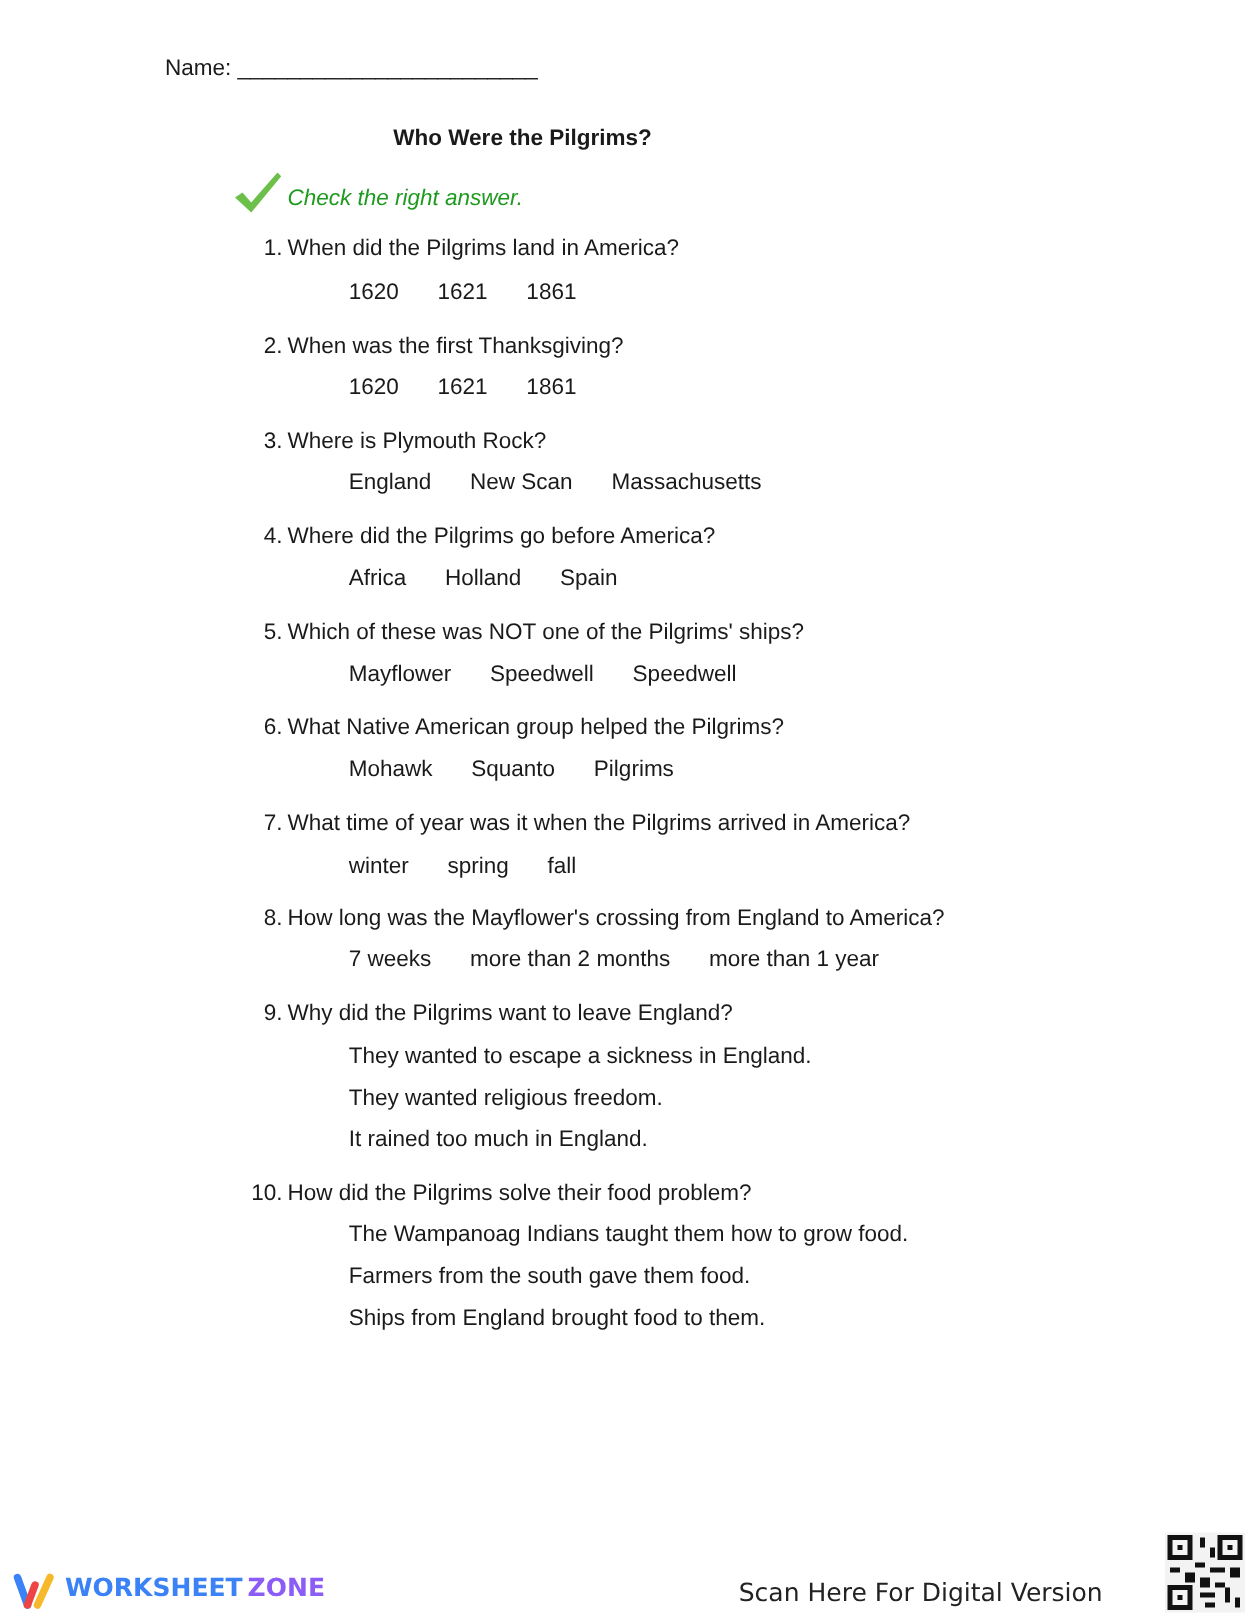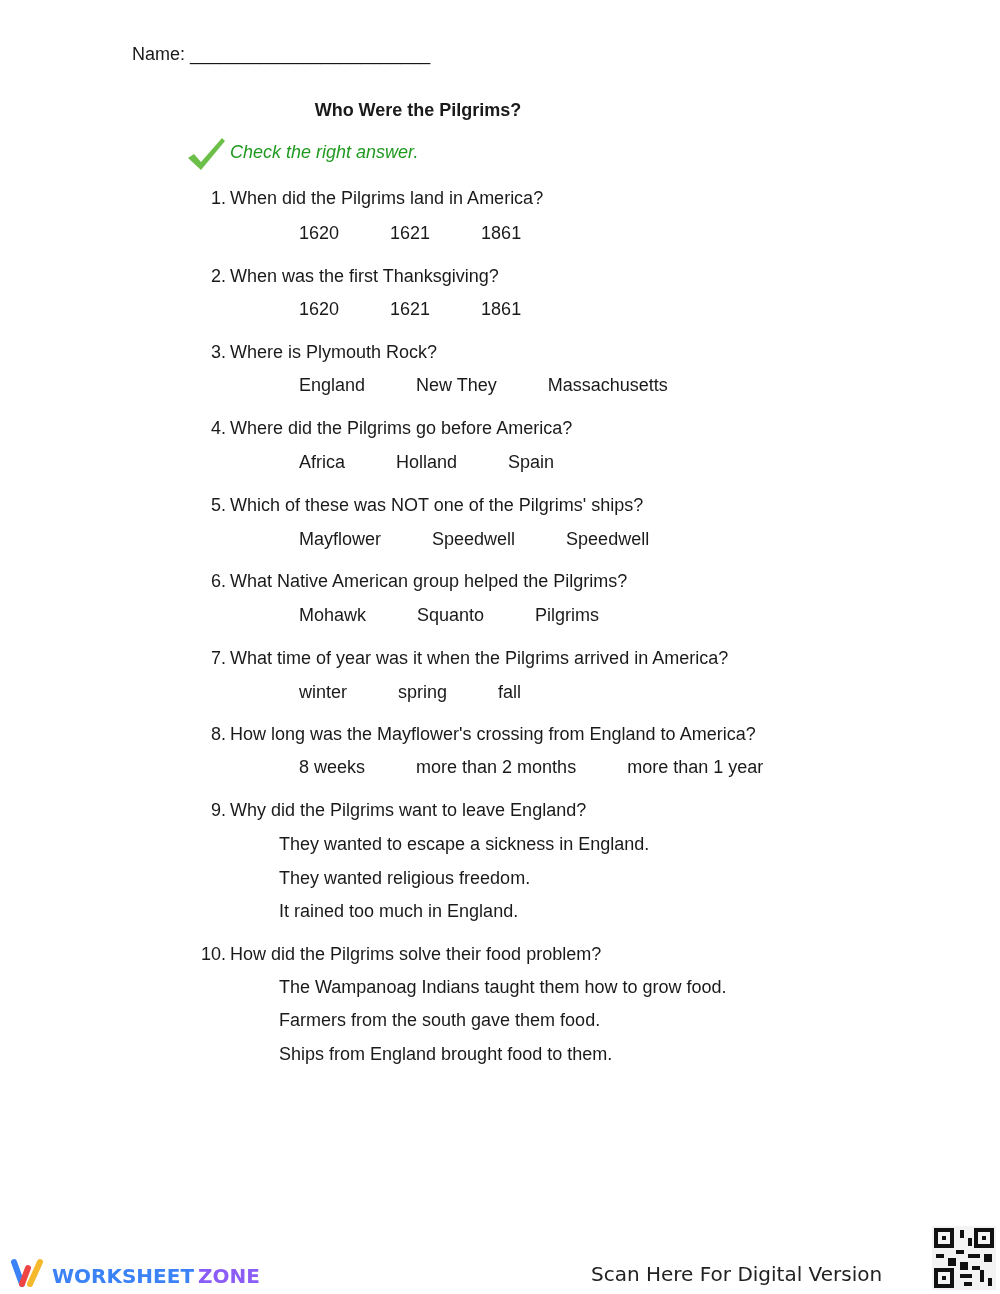--- a/index.html
+++ b/index.html
@@ -1,28 +1,28 @@
 <!DOCTYPE html>
 <html><head>
 <meta charset="utf-8">
 <style>
   html, body { margin: 0; padding: 0; background: #ffffff; }
   body { width: 1000px; height: 1294px; position: relative; font-family: "Liberation Sans", sans-serif; color: #1a1a1a; overflow: hidden; }
   .name-line { position: absolute; left: 132px; top: 44px; font-size: 18px; }
   .title { position: absolute; left: 0; width: 836px; top: 100px; text-align: center; font-size: 18px; font-weight: bold; }
-  .instr { position: absolute; left: 186px; top: 136px; display: flex; align-items: center; }
+  .instr { position: absolute; left: 186px; top: 136px; display: flex; align-items: flex-end; }
   .instr svg { width: 40px; height: 36px; }
   .instr span { color: #1f9a1f; font-style: italic; font-size: 18px; margin-left: 4px; margin-bottom: 3px; }
   .q { position: absolute; left: 0; font-size: 18px; }
   .q .num { position: absolute; width: 226px; text-align: right; left: 0; }
   .q .text { position: absolute; left: 230px; white-space: nowrap; }
   .opts { position: absolute; left: 279px; font-size: 18px; white-space: nowrap; display: flex; }
-  .opts span { margin-right: 31px; margin-left: 20px; }
+  .opts span { margin-right: 31px; }
   .ans { position: absolute; left: 279px; font-size: 18px; white-space: nowrap; text-align: right; }
-  .footer-logo { position: absolute; left: 10px; top: 1258px; display: flex; align-items: flex-end; }
+  .footer-logo { position: absolute; left: 10px; top: 1258px; display: flex; align-items: flex-start; }
   .footer-logo .w { font-family: "DejaVu Sans", sans-serif; font-weight: bold; font-size: 20px; color: #3b82f6; margin-left: 6px; }
   .footer-logo .z { font-family: "DejaVu Sans", sans-serif; font-weight: bold; font-size: 20px; color: #8b5cf6; margin-left: 4px; }
   .scan { position: absolute; left: 591px; top: 1262px; font-family: "DejaVu Sans", sans-serif; font-size: 20px; color: #222; }
   .qr { position: absolute; left: 932px; top: 1226px; width: 64px; height: 64px; background: #f3f3f3; }
 </style>
 </head>
 <body>
 
 <div class="name-line">Name: ________________________</div>
 <div class="title">Who Were the Pilgrims?</div>
@@ -52,21 +52,21 @@
     <span>1621</span>
     <span>1861</span>
   </div>
 
 <div class="q" style="top:342px">
     <span class="num">3.</span>
     <span class="text">Where is Plymouth Rock?</span>
   </div>
 <div class="opts" style="top:375px">
     <span>England</span>
-    <span>New They</span>
+    <span>New Scan</span>
     <span>Massachusetts</span>
   </div>
 
 <div class="q" style="top:418px">
     <span class="num">4.</span>
     <span class="text">Where did the Pilgrims go before America?</span>
   </div>
 <div class="opts" style="top:452px">
     <span>Africa</span>
     <span>Holland</span>
@@ -101,21 +101,21 @@
     <span>winter</span>
     <span>spring</span>
     <span>fall</span>
   </div>
 
 <div class="q" style="top:724px">
     <span class="num">8.</span>
     <span class="text">How long was the Mayflower's crossing from England to America?</span>
   </div>
 <div class="opts" style="top:757px">
-    <span>8 weeks</span>
+    <span>7 weeks</span>
     <span>more than 2 months</span>
     <span>more than 1 year</span>
   </div>
 
 <div class="q" style="top:800px">
     <span class="num">9.</span>
     <span class="text">Why did the Pilgrims want to leave England?</span>
   </div>
 <div class="ans" style="top:834px">They wanted to escape a sickness in England.</div>
 <div class="ans" style="top:868px">They wanted religious freedom.</div>

